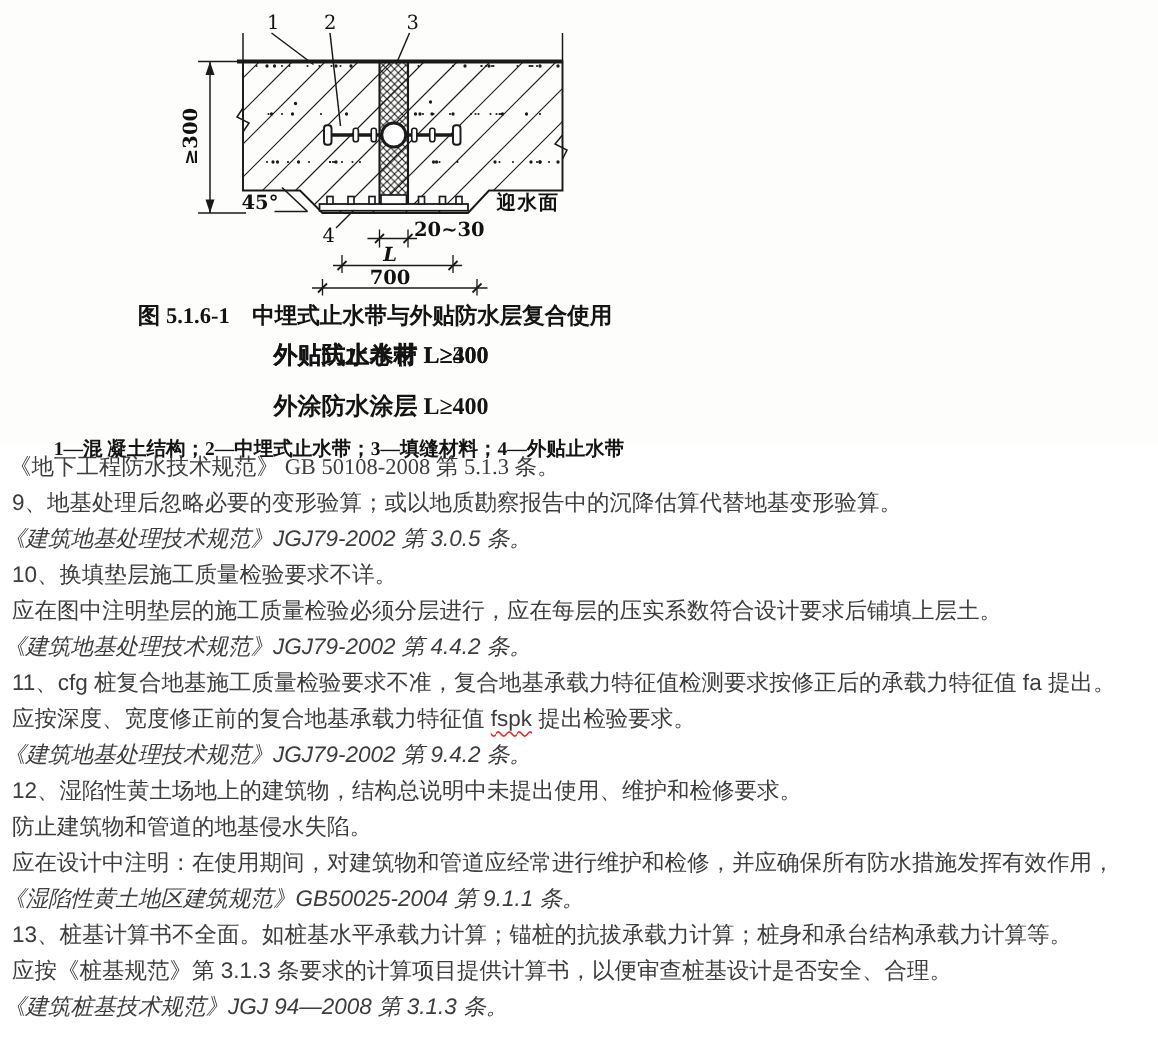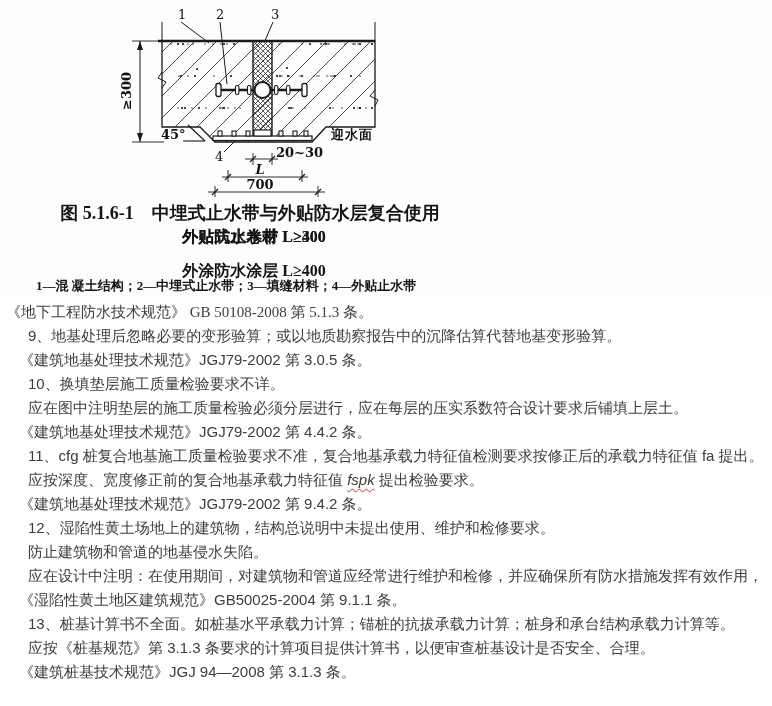--- a/index.html
+++ b/index.html
@@ -2,34 +2,34 @@
 <html><head>
 <meta charset="utf-8">
 <style>
   html,body{margin:0;padding:0;background:#fff;}
   .page{position:relative;width:772px;height:706px;background:#ffffff;overflow:hidden;
         font-family:"Liberation Sans",sans-serif;color:#3d3d3d;}
   
   .fig-area{position:absolute;left:0;top:0;width:772px;height:296px;background:#fdfdfc;}
   .fig-svg{position:absolute;left:118px;top:6px;}
   .fig-caption{position:absolute;left:0;top:201px;width:500px;text-align:center;
-        font-family:"Liberation Serif",serif;font-weight:bold;font-size:18px;color:#141414;}
+        font-family:"Liberation Serif",serif;font-weight:bold;font-size:15px;color:#141414;}
   .fig-note{position:absolute;left:4px;width:500px;text-align:center;
         font-family:"Liberation Serif",serif;font-weight:bold;font-size:16px;color:#141414;}
   .n1{top:227px;} .n2{top:227px;} .n3{top:261px;}
-  .fig-legend{position:absolute;left:0;top:277px;width:452px;text-align:center;
+  .fig-legend{position:absolute;left:0;top:290px;width:452px;text-align:center;
         font-family:"Liberation Serif",serif;font-weight:bold;font-size:13px;color:#141414;}
   
   .doc{position:absolute;left:0;top:300px;width:772px;font-size:15px;line-height:24px;color:#3d3d3d;}
   .line{height:24px;white-space:nowrap;}
   .ind-a{padding-left:6px;font-family:Liberation Serif, serif;}
-  .ind-b{padding-left:19px;}
-  .ind-c{padding-left:8px;margin-left:20px;}
+  .ind-b{padding-left:2px;font-style:italic;}
+  .ind-c{padding-left:8px;}
   .misspelled{text-decoration:underline wavy #e03131;text-decoration-thickness:1px;
-        text-underline-offset:3px;text-decoration-skip-ink:none;font-style:italic;}
+        text-underline-offset:3px;text-decoration-skip-ink:none;}
   
   .k{stroke:#1a1a1a;fill:none;}
   .svgtxt{font-family:"DejaVu Serif",serif;font-size:13px;fill:#111;}
 </style>
 </head>
 <body>
 
 <div class="page">
 
   <div class="fig-area">

